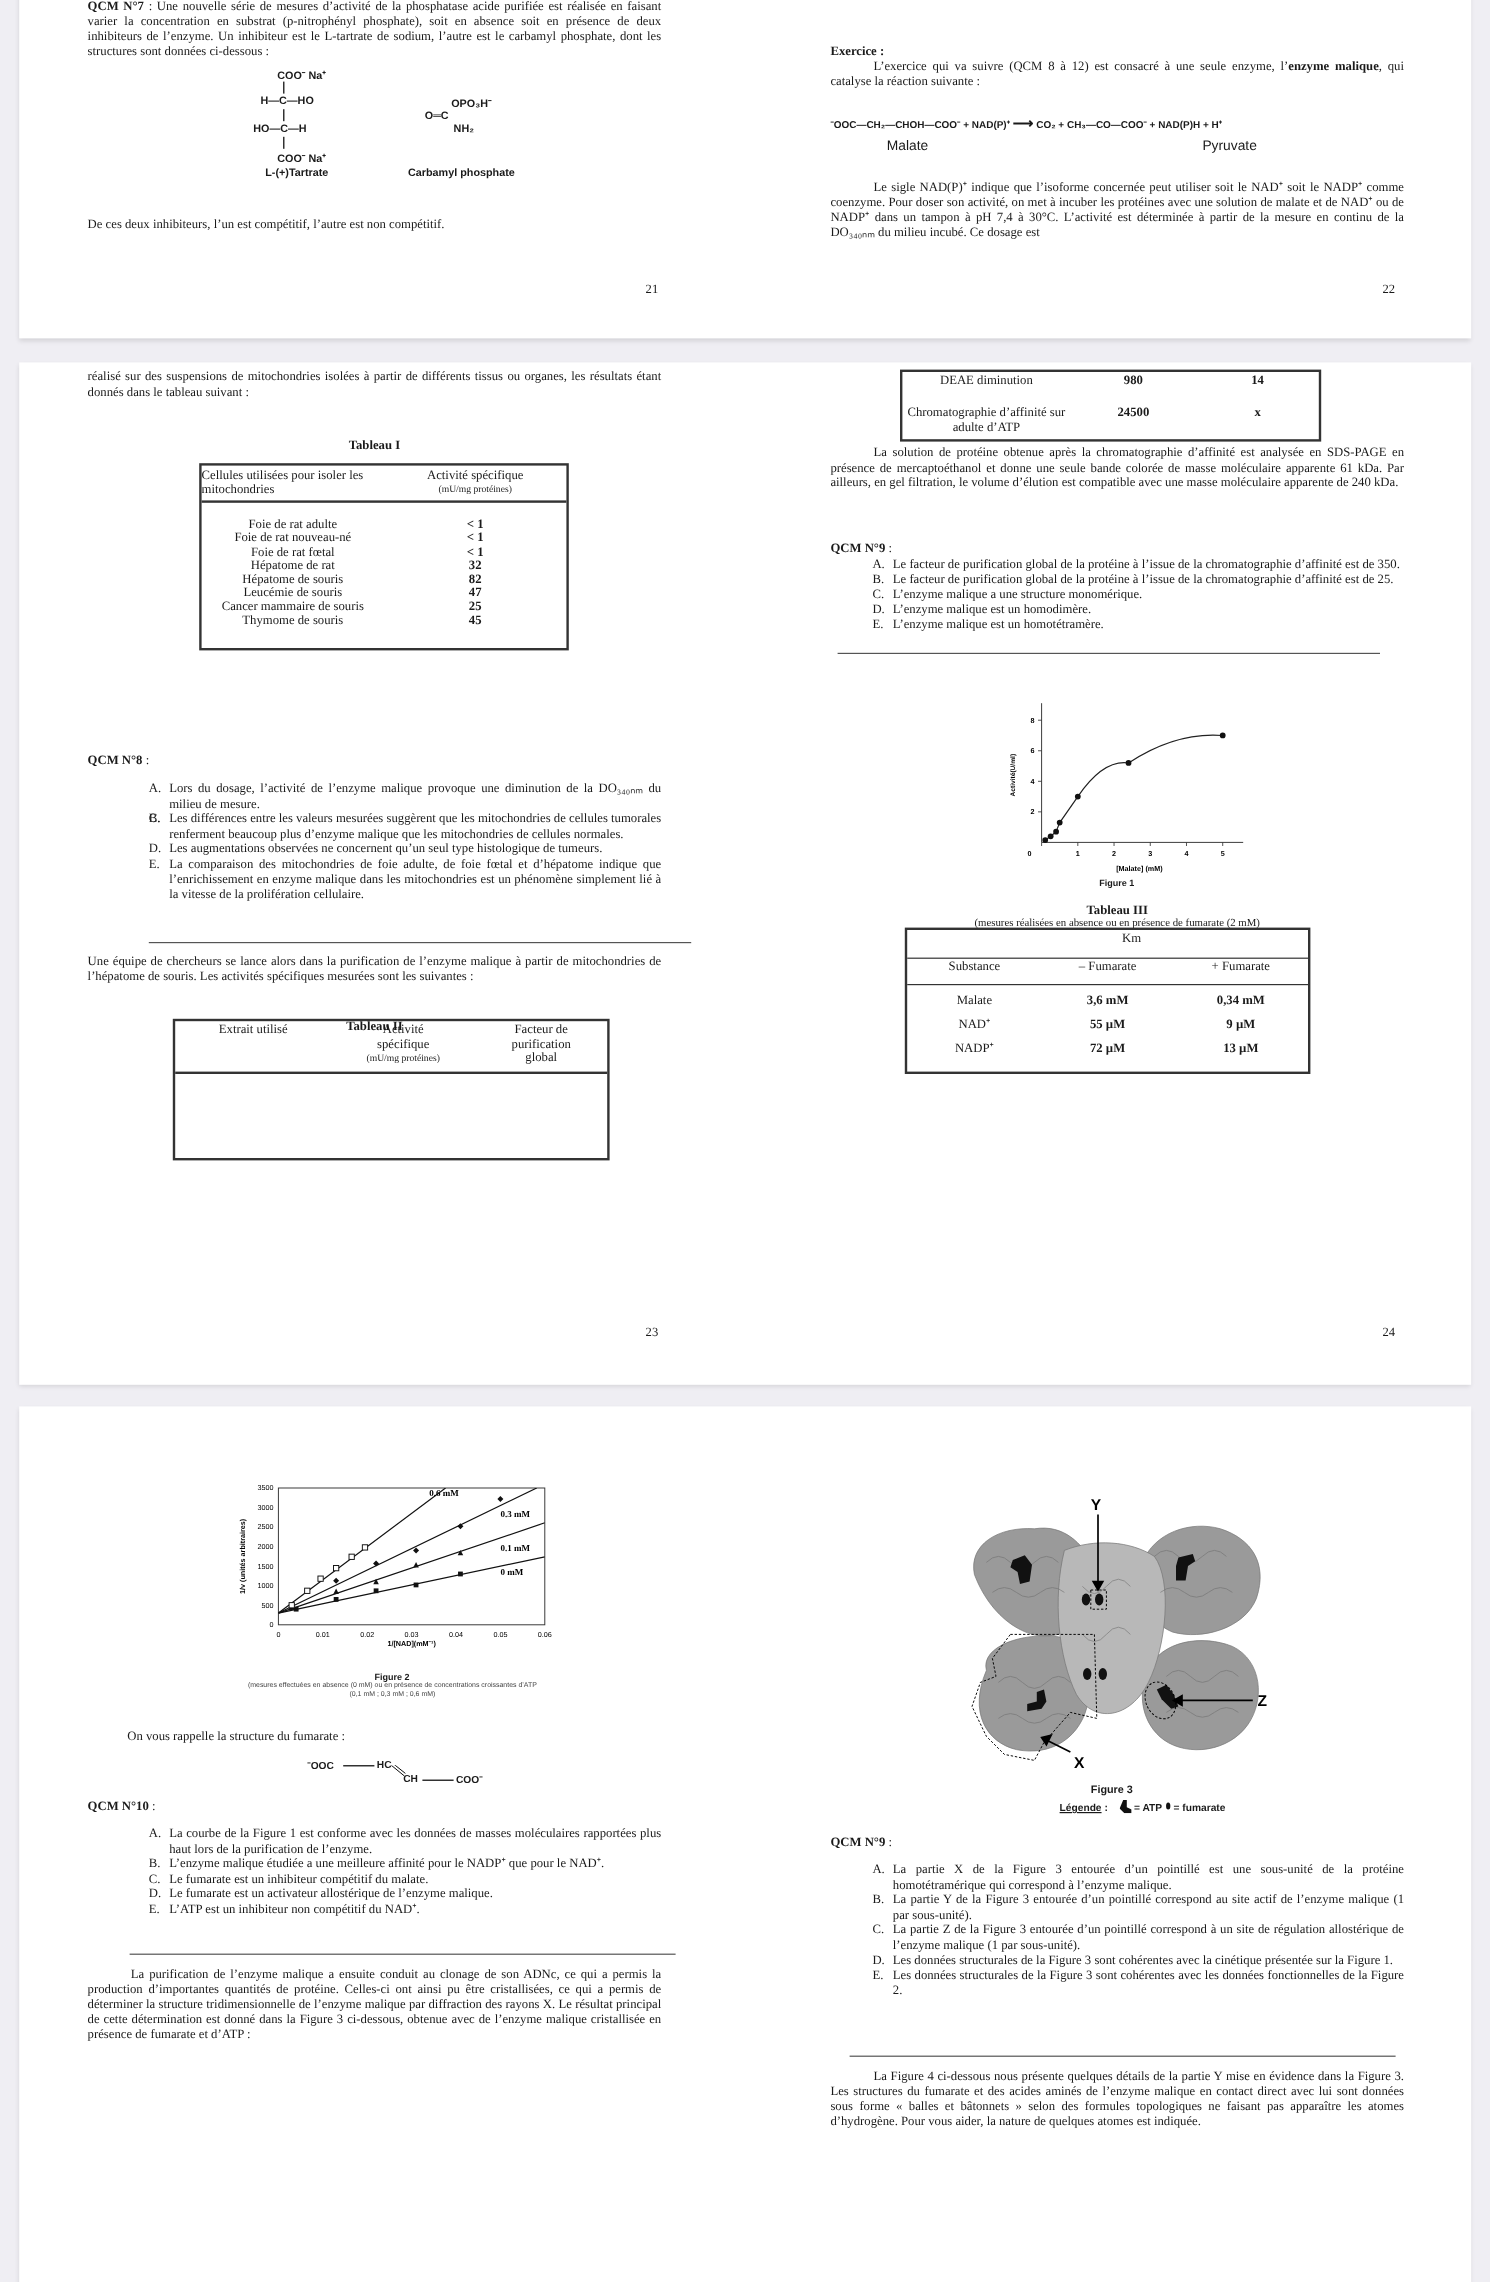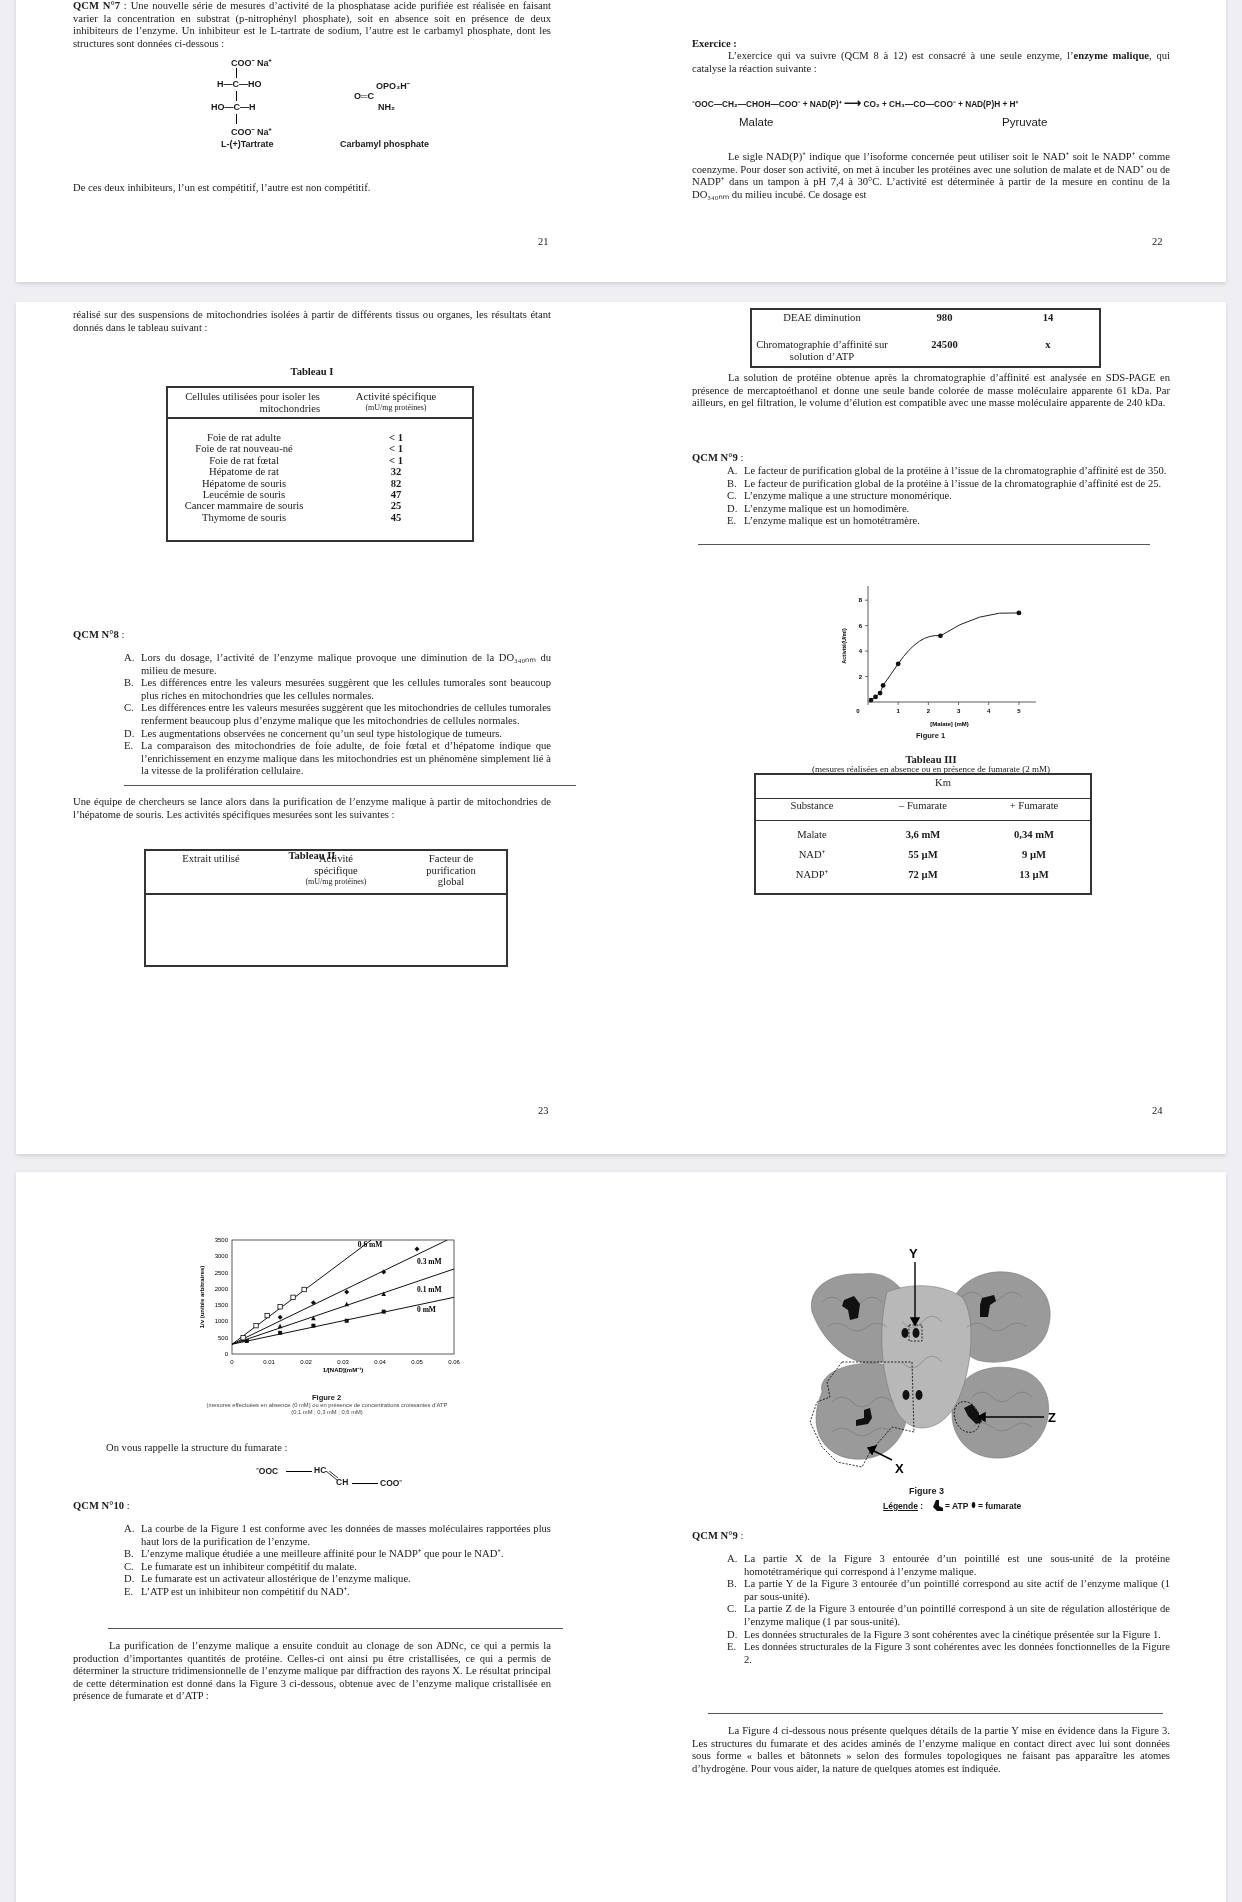--- a/index.html
+++ b/index.html
@@ -62,21 +62,21 @@
   <div class="abs sans" style="left:986px; top:126px; font-size:11.5px;">Pyruvate</div>
   <div class="abs txt ind" style="left:676px; top:161px; width:478px;">Le sigle NAD(P)⁺ indique que l’isoforme concernée peut utiliser soit le NAD⁺ soit le NADP⁺ comme coenzyme. Pour doser son activité, on met à incuber les protéines avec une solution de malate et de NAD⁺ ou de NADP⁺ dans un tampon à pH 7,4 à 30°C. L’activité est déterminée à partir de la mesure en continu de la DO₃₄₀ₙₘ du milieu incubé. Ce dosage est</div>
   <div class="abs pnum" style="left:1136px; top:246px;">22</div>
 </div>
 
 <div class="page" id="p2">
 
   <div class="abs txt" style="left:57px; top:7px; width:478px;">réalisé sur des suspensions de mitochondries isolées à partir de différents tissus ou organes, les résultats étant donnés dans le tableau suivant :</div>
   <div class="abs txt b" style="left:57px; top:64px; width:478px; text-align:center;">Tableau I</div>
   <div class="abs boxed" style="left:150px; top:84px; width:304px; height:152px;">
-    <div class="abs" style="left:0; top:0; width:152px; text-align:right; font-size:10.6px; line-height:11.5px; padding-top:3px;">Cellules utilisées pour isoler les mitochondries</div>
+    <div class="abs" style="left:0; top:0; width:152px; text-align:left; font-size:10.6px; line-height:11.5px; padding-top:3px;">Cellules utilisées pour isoler les mitochondries</div>
     <div class="abs" style="left:152px; top:0; width:152px; text-align:center; padding-top:3px;">
       <div style="font-size:10.6px; line-height:11.5px;">Activité spécifique</div>
       <div class="smallu">(mU/mg protéines)</div>
     </div>
     <div class="abs" style="left:0; top:29px; width:304px; border-top:2px solid #333;"></div>
     <div class="abs" style="left:0; top:44px; width:304px;" id="t1rows">
         <div style="display:flex;font-size:10.6px;line-height:11.4px;">
           <div style="width:152px;text-align:center;">Foie de rat adulte</div>
           <div style="width:152px;text-align:center;font-weight:bold;">&lt; 1</div>
         </div>
@@ -106,21 +106,21 @@
         </div>
         <div style="display:flex;font-size:10.6px;line-height:11.4px;">
           <div style="width:152px;text-align:center;">Thymome de souris</div>
           <div style="width:152px;text-align:center;font-weight:bold;">45</div>
         </div>
       </div>
   </div>
   <div class="abs txt b" style="left:57px; top:327px;"><span>QCM N°8</span><span style="font-weight:normal;"> :</span></div>
   <ol class="opts abs" style="left:108px; top:350px; width:427px;" id="qcm8">
       <li><span class="lt">A.</span><span>Lors du dosage, l’activité de l’enzyme malique provoque une diminution de la DO₃₄₀ₙₘ du milieu de mesure.</span></li>
-      <li><span class="lt">B.</span><span>Les différences entre les valeurs mesurées suggèrent que les cellules tumorales sont beaucoup plus riches en mitochondries que les cellules normales.</span></li>
+      <li><span class="lt">B.</span></li>
       <li><span class="lt">C.</span><span>Les différences entre les valeurs mesurées suggèrent que les mitochondries de cellules tumorales renferment beaucoup plus d’enzyme malique que les mitochondries de cellules normales.</span></li>
       <li><span class="lt">D.</span><span>Les augmentations observées ne concernent qu’un seul type histologique de tumeurs.</span></li>
       <li><span class="lt">E.</span><span>La comparaison des mitochondries de foie adulte, de foie fœtal et d’hépatome indique que l’enrichissement en enzyme malique dans les mitochondries est un phénomène simplement lié à la vitesse de la prolifération cellulaire.</span></li>
     </ol>
   <div class="rule" style="left:108px; top:483px; width:452px;"></div>
   <div class="abs txt" style="left:57px; top:494px; width:478px;">Une équipe de chercheurs se lance alors dans la purification de l’enzyme malique à partir de mitochondries de l’hépatome de souris. Les activités spécifiques mesurées sont les suivantes :</div>
   <div class="abs txt b" style="left:57px; top:548px; width:478px; text-align:center;">Tableau II</div>
   <div class="abs boxed" style="left:128px; top:547px; width:360px; height:114px;">
     <div class="abs" style="left:0; top:2px; width:130px; text-align:center; font-size:10.6px;">Extrait utilisé</div>
     <div class="abs" style="left:130px; top:2px; width:120px; text-align:center; font-size:10.6px; line-height:11.5px;">
@@ -133,21 +133,21 @@
   <div class="abs pnum" style="left:522px; top:803px;">23</div>
 
   <div class="abs boxed" style="left:734px; top:6px; width:347px; height:56px;">
     <div class="abs" style="left:0; top:0; width:347px;" id="t2crows">
         <div style="display:flex;font-size:10.6px;line-height:11.5px;height:25px;padding-top:2px;">
           <div style="width:140px;text-align:center;">DEAE diminution</div>
           <div style="width:105px;text-align:center;font-weight:bold;">980</div>
           <div style="width:102px;text-align:center;font-weight:bold;">14</div>
         </div>
         <div style="display:flex;font-size:10.6px;line-height:11.5px;height:25px;padding-top:2px;">
-          <div style="width:140px;text-align:center;">Chromatographie d’affinité sur solution d’ATP</div>
+          <div style="width:140px;text-align:center;">Chromatographie d’affinité sur adulte d’ATP</div>
           <div style="width:105px;text-align:center;font-weight:bold;font-family:Liberation Serif, serif;">24500</div>
           <div style="width:102px;text-align:center;font-weight:bold;">x</div>
         </div>
       </div>
   </div>
   <div class="abs txt ind" style="left:676px; top:70px; width:478px;">La solution de protéine obtenue après la chromatographie d’affinité est analysée en SDS-PAGE en présence de mercaptoéthanol et donne une seule bande colorée de masse moléculaire apparente 61 kDa. Par ailleurs, en gel filtration, le volume d’élution est compatible avec une masse moléculaire apparente de 240 kDa.</div>
   <div class="abs txt b" style="left:676px; top:150px;"><span>QCM N°9</span><span style="font-weight:normal;"> :</span></div>
   <ol class="opts abs" style="left:711px; top:163px; width:443px;" id="qcm9">
       <li><span class="lt">A.</span><span>Le facteur de purification global de la protéine à l’issue de la chromatographie d’affinité est de 350.</span></li>
       <li><span class="lt">B.</span><span>Le facteur de purification global de la protéine à l’issue de la chromatographie d’affinité est de 25.</span></li>

